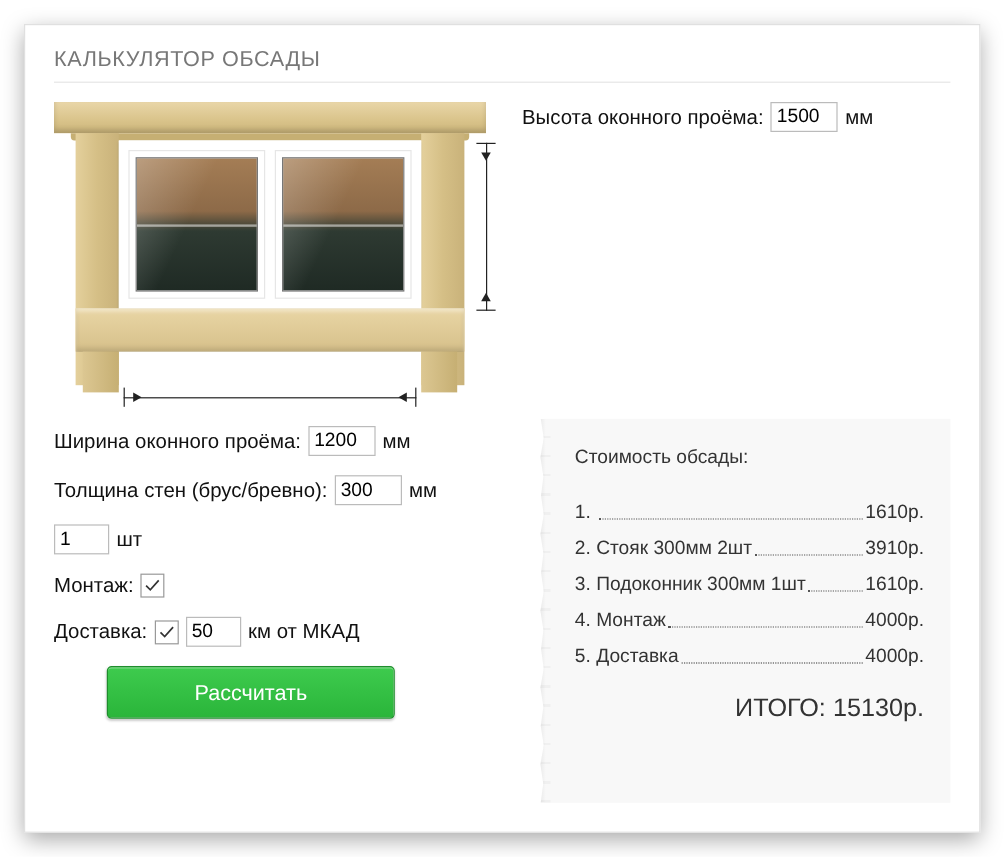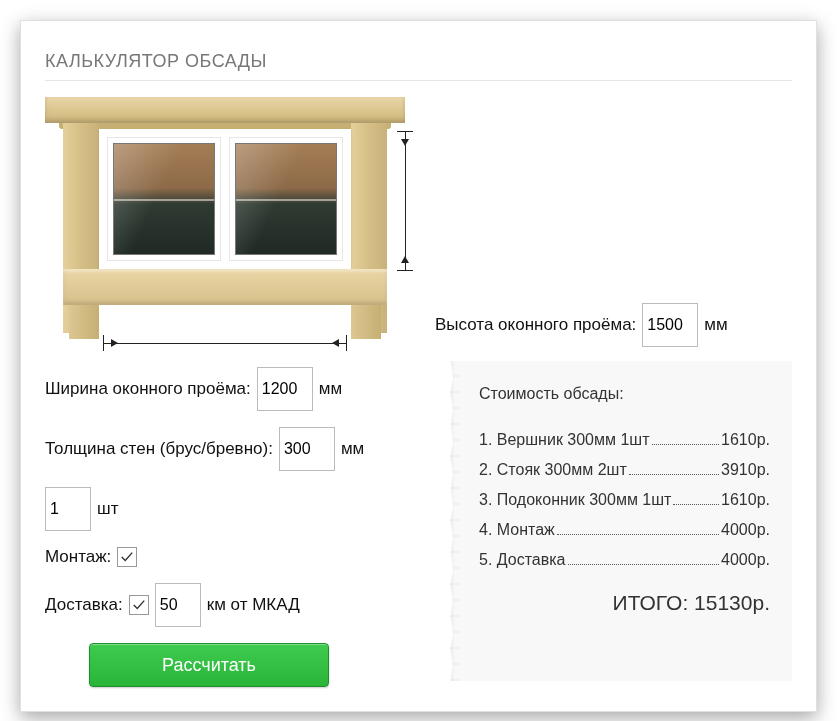--- a/index.html
+++ b/index.html
@@ -15,31 +15,31 @@
     background: #fff;
     border: 1px solid #e0e0e0;
     box-shadow: 0 6px 18px rgba(0,0,0,0.35);
     padding: 18px 24px 24px 24px;
     position: relative;
   }
   .title {
     font-size: 18px;
     color: #777;
     letter-spacing: 0.5px;
-    margin: 12px 0 8px 0;
+    margin: 0 0 8px 0;
     font-weight: 400;
   }
   hr.sep {
     border: none;
     border-top: 1px solid #e5e5e5;
     margin: 0 0 16px 0;
   }
   .top-row {
     display: flex;
-    align-items: flex-end;
+    align-items: flex-start;
     gap: 30px;
     margin-bottom: 14px;
   }
   
   .window-wrap {
     position: relative;
     width: 360px;
     height: 250px;
   }
   .top-beam {
@@ -151,21 +151,21 @@
 
   .height-field {
     font-size: 17px;
     color: #111;
     display: flex;
     align-items: center;
     gap: 6px;
   }
   input[type="text"].num {
     width: 56px;
-    height: 44px;
+    height: 25px;
     border: 1px solid #bbb;
     font-size: 16px;
     padding: 1px 4px;
     text-align: left;
   }
   input[type="text"].num.small { width: 46px; }
 
   .below {
     display: flex;
     gap: 38px;
@@ -333,21 +333,20 @@
       </div>
 
       <button class="calc-btn">Рассчитать</button>
     </div>
 
     <div class="cost-box">
       <div class="cost-title">Стоимость обсады:</div>
       <ul class="cost-list">
         <li>
           <span>1.</span>&nbsp;
-          <span>Вершник 300мм 1шт</span>
           <span class="dots"></span>
           <span>1610р.</span>
         </li>
         <li>
           <span>2.</span>&nbsp;
           <span>Стояк 300мм 2шт</span>
           <span class="dots"></span>
           <span>3910р.</span>
         </li>
         <li>

